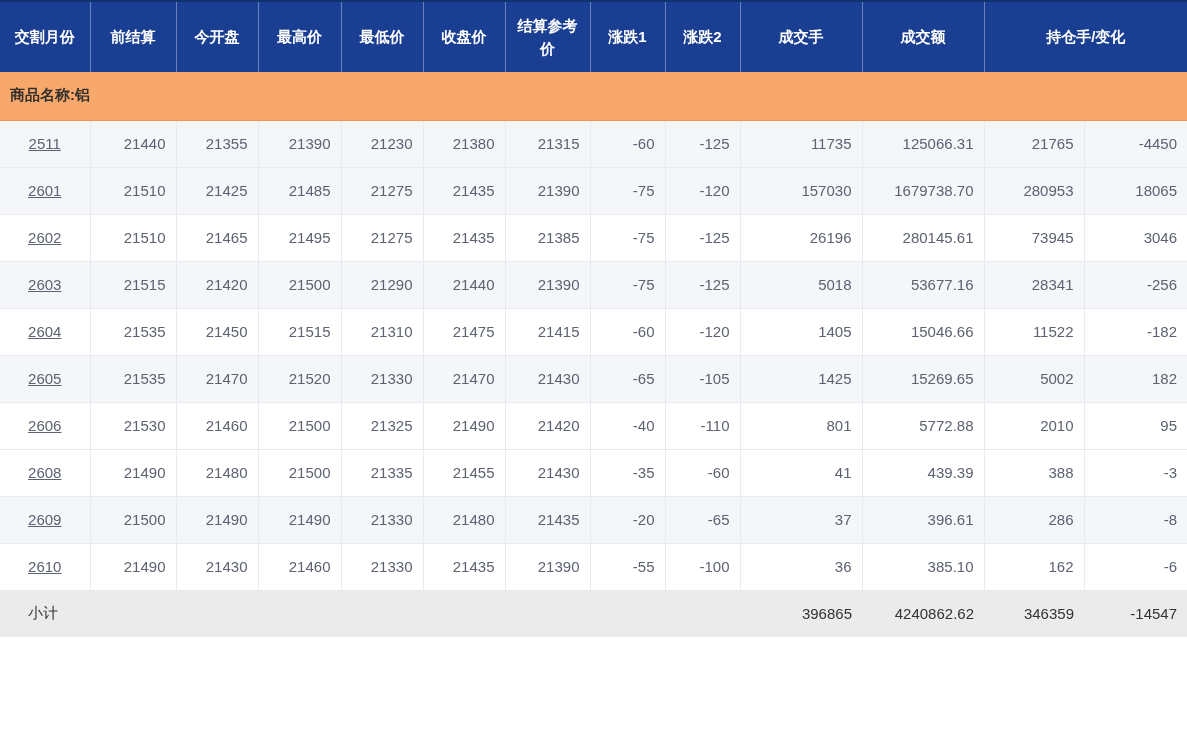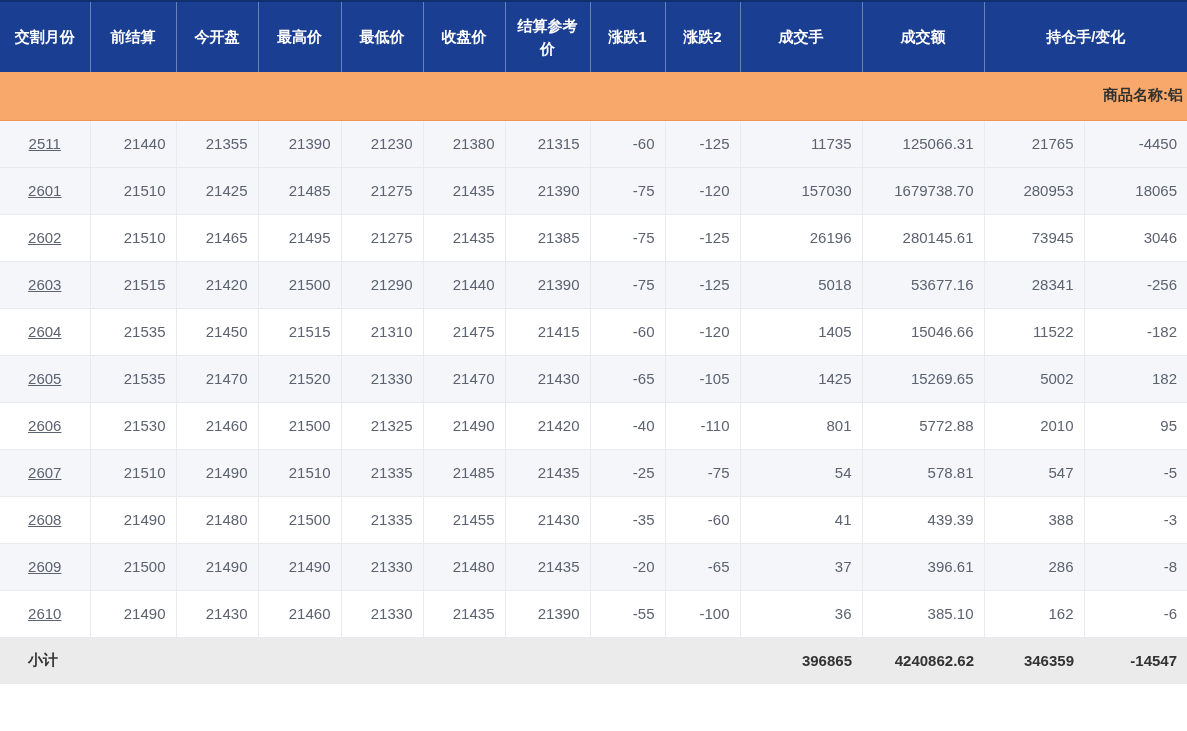--- a/index.html
+++ b/index.html
@@ -33,42 +33,42 @@
     border-right:1px solid rgba(255,255,255,0.35);
     border-top:2px solid #10306e;
     line-height:1.55;
   }
   thead th:last-child{border-right:none;margin-left:44px;}
   
   tr.group td{
     background:var(--group-bg);
     color:var(--group-fg);
     font-size:15px;font-weight:bold;
-    height:48px;padding:0 4px 0 10px;
-    text-align:right;vertical-align:middle;
+    height:48px;padding:0 12px 0 10px;
+    text-align:left;vertical-align:middle;
     border-bottom:1px solid #eb9757;
   }
   
   tbody.data td{
     height:47px;padding:0 10px 0 2px;
     font-size:15px;color:var(--data-fg);
     text-align:right;vertical-align:middle;
     background:var(--row-bg);
     border-bottom:1px solid var(--grid-line);
     border-right:1px solid var(--grid-line);
     white-space:nowrap;overflow:hidden;
   }
   tbody.data td:last-child{border-right:none;}
   tbody.data tr.alt td{background:var(--alt-row-bg);}
   tbody.data td.center{text-align:center;padding:0 2px;text-decoration:underline;}
   
   tfoot td{
     background:var(--footer-bg);
     color:var(--footer-fg);
-    font-size:15px;font-weight:bold;
+    font-size:15px;font-weight:normal;
     height:47px;padding:0 10px 0 0;
     text-align:right;vertical-align:middle;
     border-top:1px solid #dcdcdc;
     white-space:nowrap;
   }
   tfoot td.label{text-align:left;padding:0 0 0 28px;}
 </style>
 </head>
 <body>
 
@@ -208,35 +208,20 @@
         <td>21325</td>
         <td>21490</td>
         <td>21420</td>
         <td>-40</td>
         <td>-110</td>
         <td>801</td>
         <td>5772.88</td>
         <td>2010</td>
         <td>95</td>
       </tr>
-      <tr class="alt">
-        <td class="center">2607</td>
-        <td>21510</td>
-        <td>21490</td>
-        <td>21510</td>
-        <td>21335</td>
-        <td>21485</td>
-        <td>21435</td>
-        <td>-25</td>
-        <td>-75</td>
-        <td>54</td>
-        <td>578.81</td>
-        <td>547</td>
-        <td>-5</td>
-      </tr>
       <tr>
         <td class="center">2608</td>
         <td>21490</td>
         <td>21480</td>
         <td>21500</td>
         <td>21335</td>
         <td>21455</td>
         <td>21430</td>
         <td>-35</td>
         <td>-60</td>

